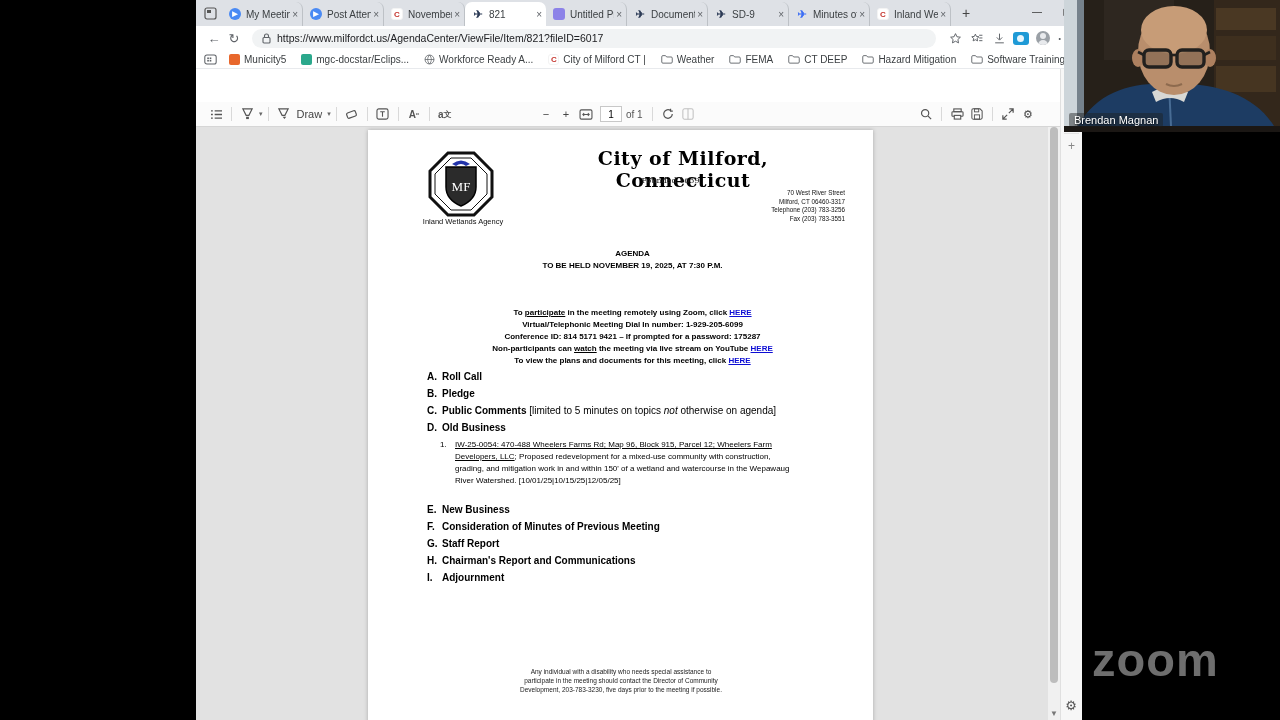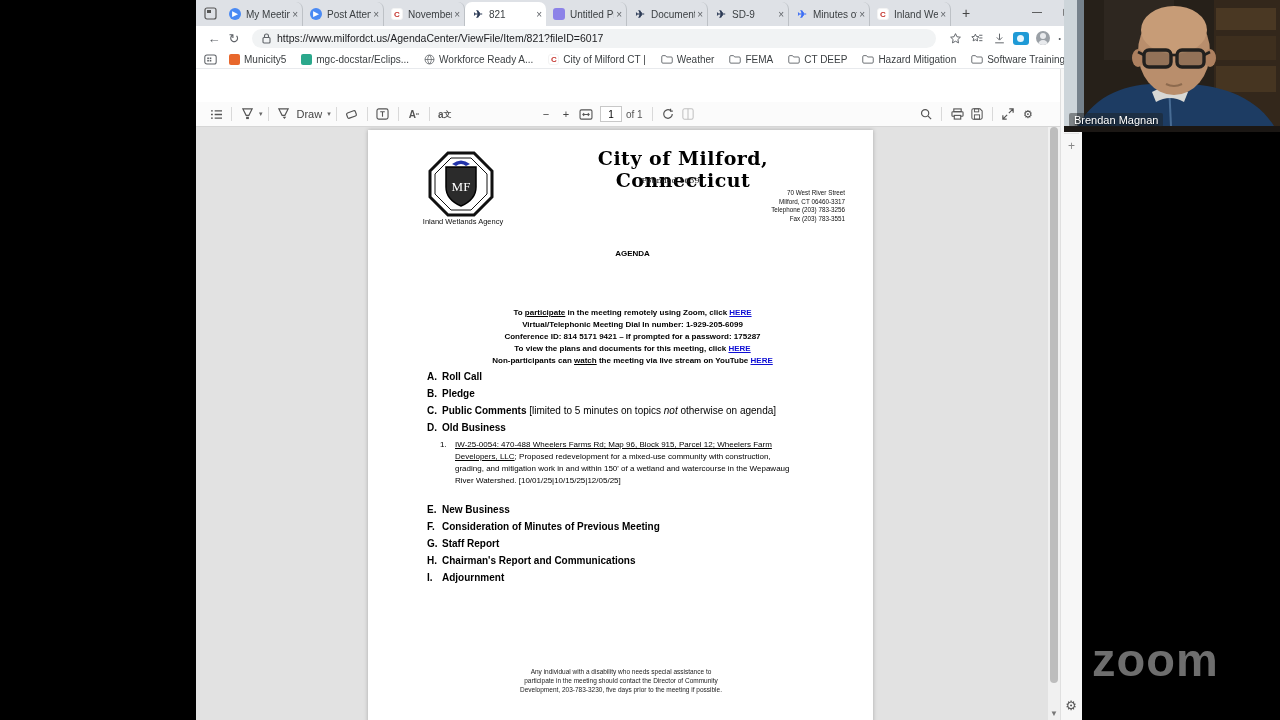--- a/index.html
+++ b/index.html
@@ -416,28 +416,29 @@
             <div class="founded">Founded 1639</div>
             <div class="addrblock">
               <div>70 West River Street</div>
               <div>Milford, CT 06460-3317</div>
               <div>Telephone (203) 783-3256</div>
               <div>Fax (203) 783-3551</div>
             </div>
 
             <div class="ctrblock t1">
               <div>AGENDA</div>
+              <div>TO BE HELD NOVEMBER 19, 2025, AT 7:30 P.M.</div>
             </div>
 
             <div class="ctrblock t2">
               <div><span>To </span><span class="uline">participate</span><span> in the meeting remotely using Zoom, click </span><span class="doclink">HERE</span></div>
               <div>Virtual/Telephonic Meeting Dial In number: 1-929-205-6099</div>
               <div>Conference ID: 814 5171 9421 – If prompted for a password: 175287</div>
+              <div><span>Non-participants can </span><span class="uline">watch</span><span> the meeting via live stream on YouTube </span><span class="doclink">HERE</span></div>
               <div><span>To view the plans and documents for this meeting, click </span><span class="doclink">HERE</span></div>
-              <div><span>Non-participants can </span><span class="uline">watch</span><span> the meeting via live stream on YouTube </span><span class="doclink">HERE</span></div>
             </div>
 
             <div class="arow" style="top:241px"><span class="ltr">A.</span><span>Roll Call</span></div>
             <div class="arow" style="top:258px"><span class="ltr">B.</span><span>Pledge</span></div>
             <div class="arow" style="top:275px"><span class="ltr">C.</span><span>Public Comments</span><span class="reg"> [limited to 5 minutes on topics </span><span class="ital">not</span><span class="reg"> otherwise on agenda]</span></div>
             <div class="arow" style="top:292px"><span class="ltr">D.</span><span>Old Business</span></div>
 
             <div class="subitem">
               <span class="num">1.</span>
               <span class="stext"><span class="uline">IW-25-0054: 470-488 Wheelers Farms Rd; Map 96, Block 915, Parcel 12; Wheelers Farm Developers, LLC</span><span>; Proposed redevelopment for a mixed-use community with construction, grading, and mitigation work in and within 150' of a wetland and watercourse in the Wepawaug River Watershed. [10/01/25|10/15/25|12/05/25]</span></span>

